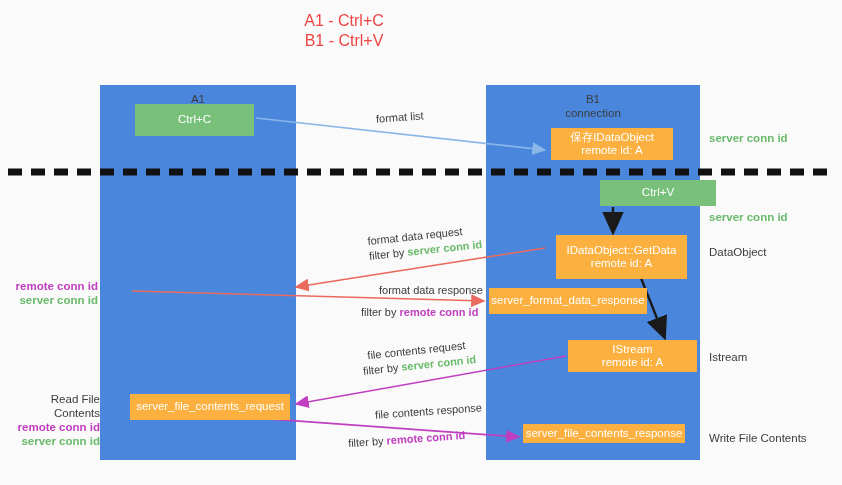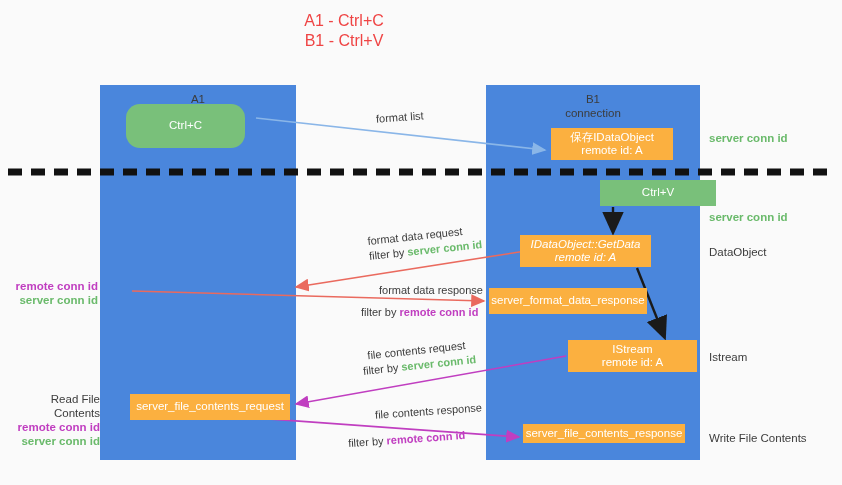--- a/index.html
+++ b/index.html
@@ -26,24 +26,24 @@
   .title{position:absolute;left:0;top:11px;width:688px;text-align:center;
          color:#ef4444;font-size:16px;line-height:20px;}
 
   .node{position:absolute;box-sizing:border-box;color:#ffffff;
         display:flex;align-items:center;justify-content:center;
         text-align:center;font-size:11.5px;line-height:13.5px;}
   .node.green{background:#79c07a;}
   .node.orange{background:#fbb040;}
   .node .sub{display:block;}
 
-  .n-ctrlc{left:126px;top:104px;width:119px;height:44px;border-radius:14px;}
+  .n-ctrlc{left:135px;top:104px;width:119px;height:32px;}
   .n-save{left:551px;top:128px;width:122px;height:32px;}
   .n-ctrlv{left:555px;top:180px;width:116px;height:26px;margin-left:45px;}
-  .n-getdata{left:520px;top:235px;width:131px;height:32px;font-style:italic;}
+  .n-getdata{left:556px;top:235px;width:131px;height:44px;}
   .n-istream{left:568px;top:340px;width:129px;height:32px;}
   .n-sfdreq{left:130px;top:276px;width:160px;height:26px;}
   .n-sfdres{left:489px;top:288px;width:158px;height:26px;}
   .n-sfcreq{left:130px;top:394px;width:160px;height:26px;text-align:right;}
   .n-sfcres{left:523px;top:424px;width:162px;height:19px;}
 
   .side{position:absolute;font-size:11.5px;line-height:14px;color:#3c3c3c;}
   .green-t{color:#6aba6b;font-weight:bold;}
   .mag-t{color:#c03ec0;font-weight:bold;}
 

